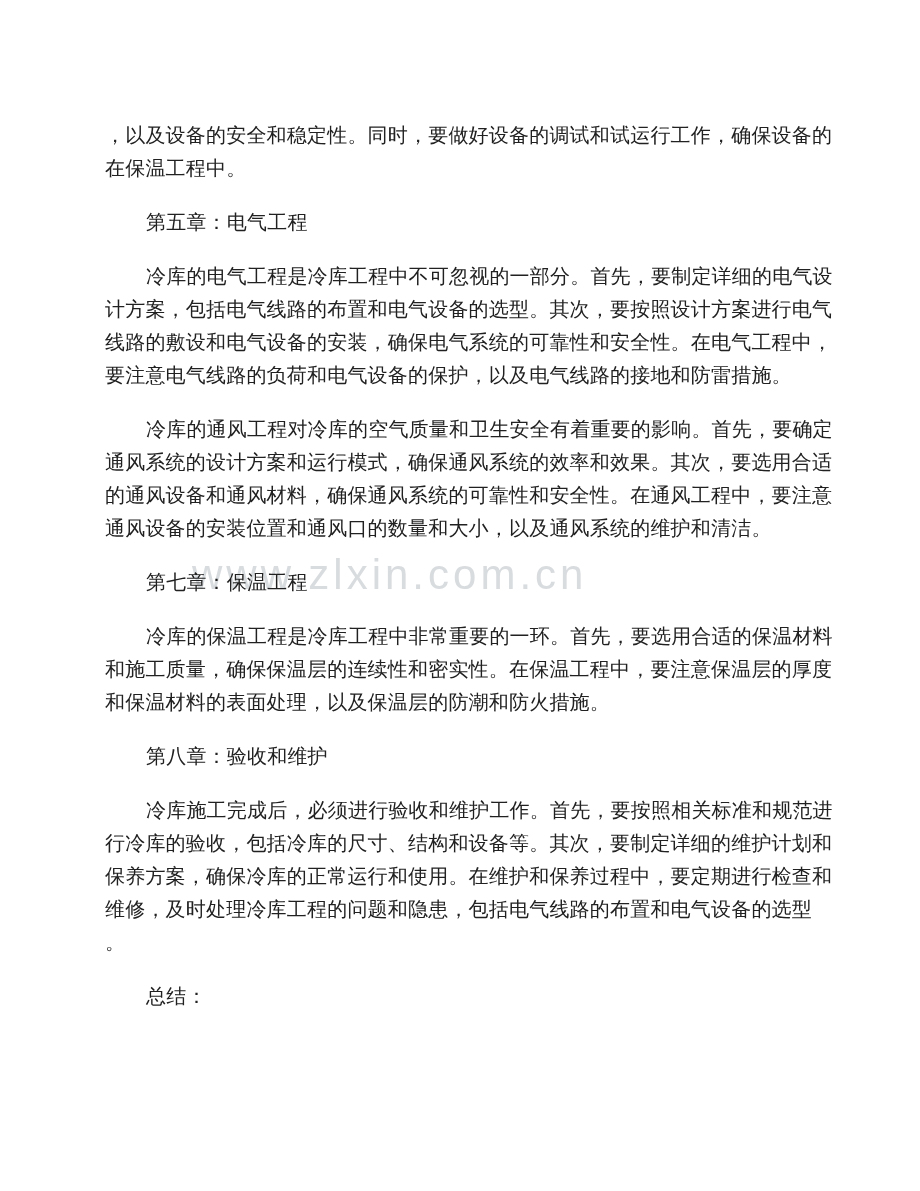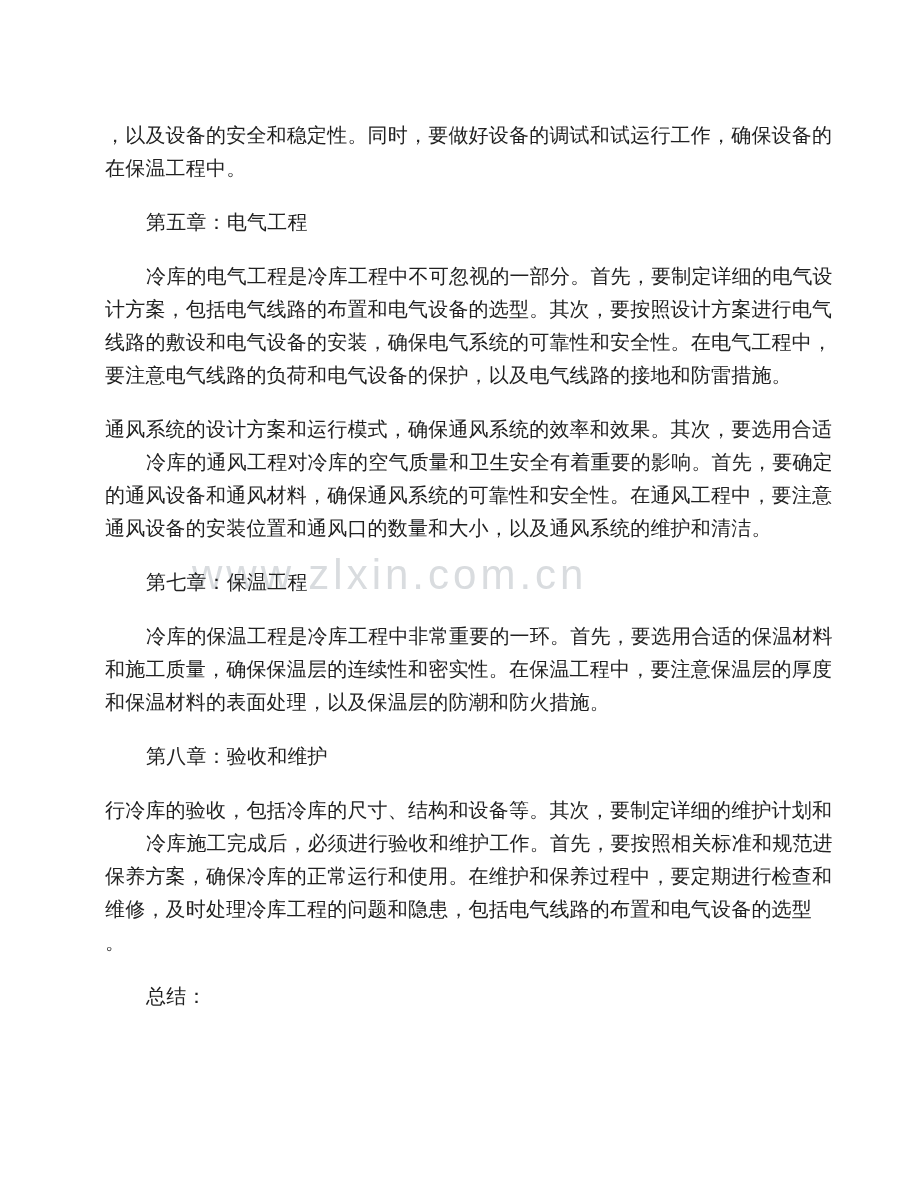--- a/index.html
+++ b/index.html
@@ -61,34 +61,34 @@
         <div class="line">在保温工程中。</div>
       </div>
       <div class="heading">第五章：电气工程</div>
       <div class="para">
         <div class="line first">冷库的电气工程是冷库工程中不可忽视的一部分。首先，要制定详细的电气设</div>
         <div class="line">计方案，包括电气线路的布置和电气设备的选型。其次，要按照设计方案进行电气</div>
         <div class="line">线路的敷设和电气设备的安装，确保电气系统的可靠性和安全性。在电气工程中，</div>
         <div class="line">要注意电气线路的负荷和电气设备的保护，以及电气线路的接地和防雷措施。</div>
       </div>
       <div class="para">
+        <div class="line first">冷库的通风工程对冷库的空气质量和卫生安全有着重要的影响。首先，要确定</div>
         <div class="line">通风系统的设计方案和运行模式，确保通风系统的效率和效果。其次，要选用合适</div>
-        <div class="line first">冷库的通风工程对冷库的空气质量和卫生安全有着重要的影响。首先，要确定</div>
         <div class="line">的通风设备和通风材料，确保通风系统的可靠性和安全性。在通风工程中，要注意</div>
         <div class="line">通风设备的安装位置和通风口的数量和大小，以及通风系统的维护和清洁。</div>
       </div>
       <div class="heading">第七章：保温工程</div>
       <div class="para">
         <div class="line first">冷库的保温工程是冷库工程中非常重要的一环。首先，要选用合适的保温材料</div>
         <div class="line">和施工质量，确保保温层的连续性和密实性。在保温工程中，要注意保温层的厚度</div>
         <div class="line">和保温材料的表面处理，以及保温层的防潮和防火措施。</div>
       </div>
       <div class="heading">第八章：验收和维护</div>
       <div class="para">
+        <div class="line first">冷库施工完成后，必须进行验收和维护工作。首先，要按照相关标准和规范进</div>
         <div class="line">行冷库的验收，包括冷库的尺寸、结构和设备等。其次，要制定详细的维护计划和</div>
-        <div class="line first">冷库施工完成后，必须进行验收和维护工作。首先，要按照相关标准和规范进</div>
         <div class="line">保养方案，确保冷库的正常运行和使用。在维护和保养过程中，要定期进行检查和</div>
         <div class="line">维修，及时处理冷库工程的问题和隐患，包括电气线路的布置和电气设备的选型</div>
         <div class="line">。</div>
       </div>
       <div class="heading">总结：</div>
     </div>
 </div>
 
 </body></html>

